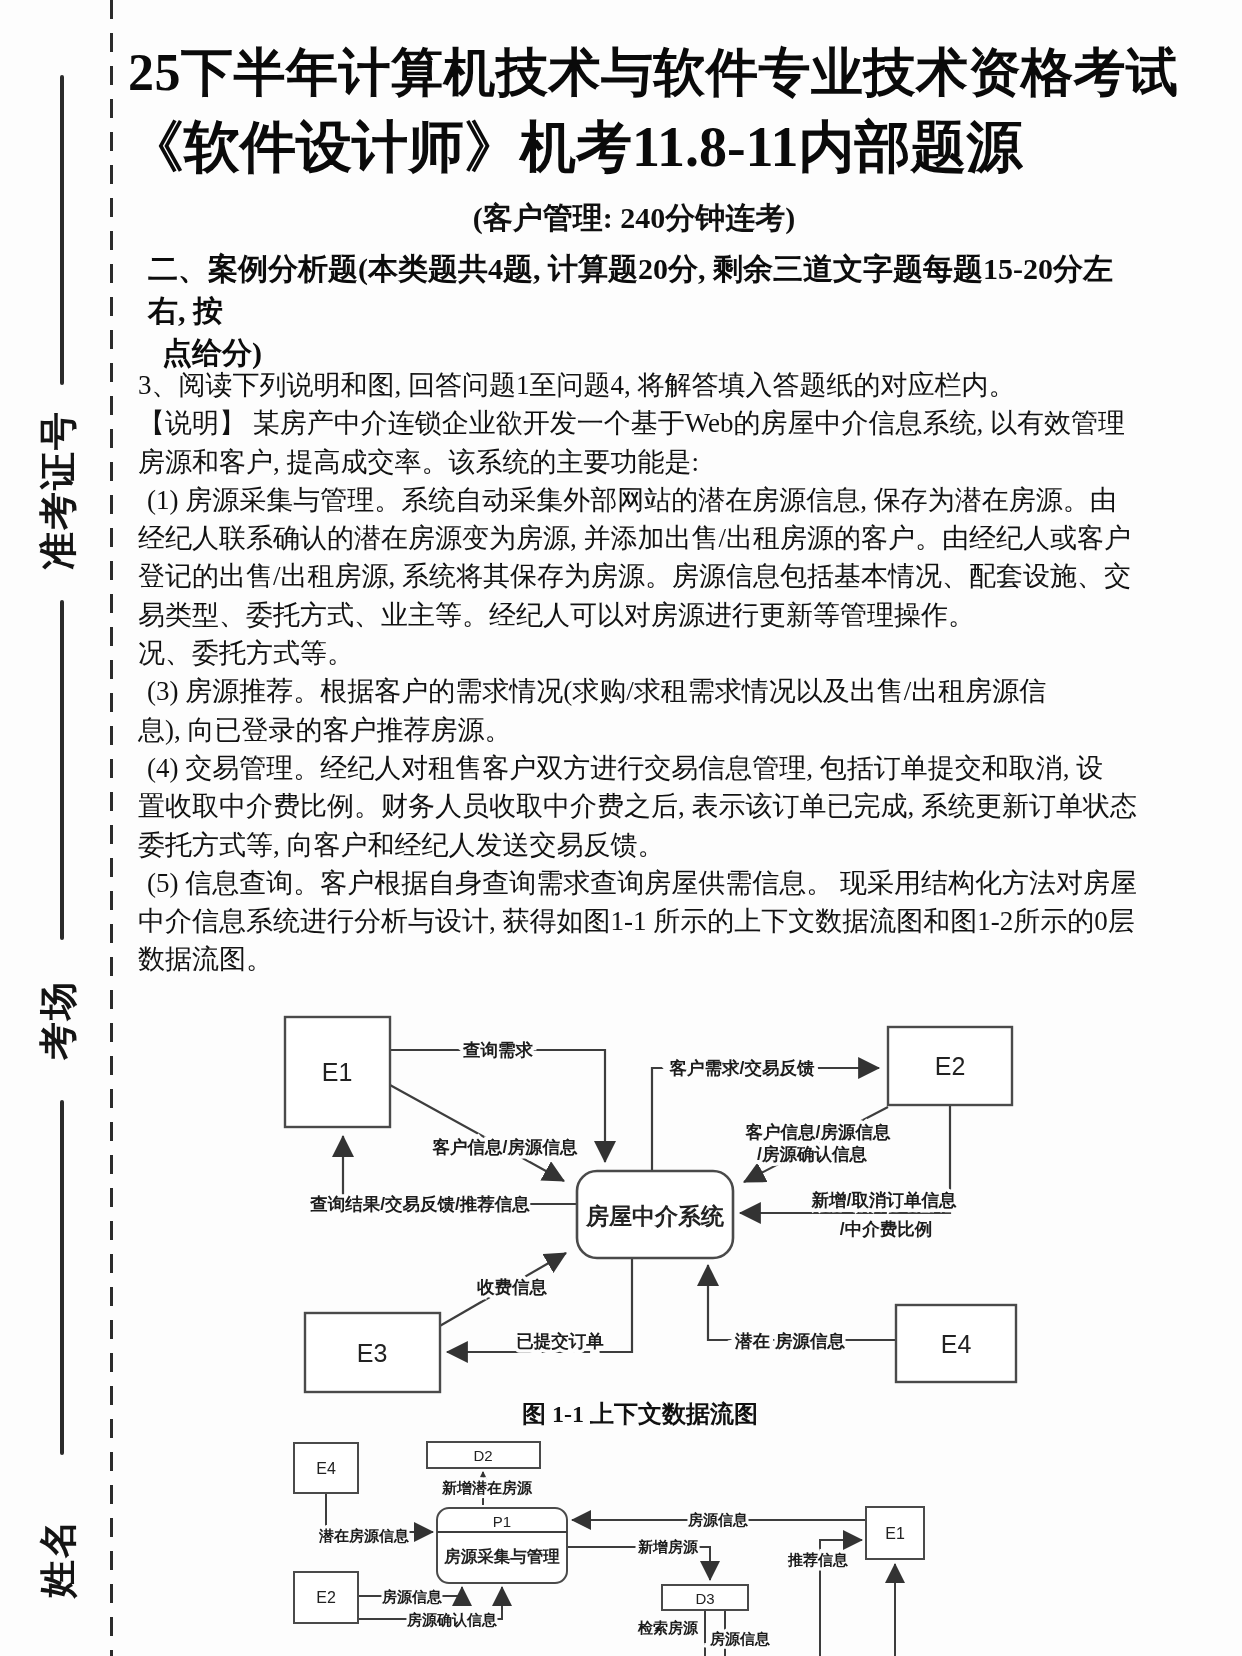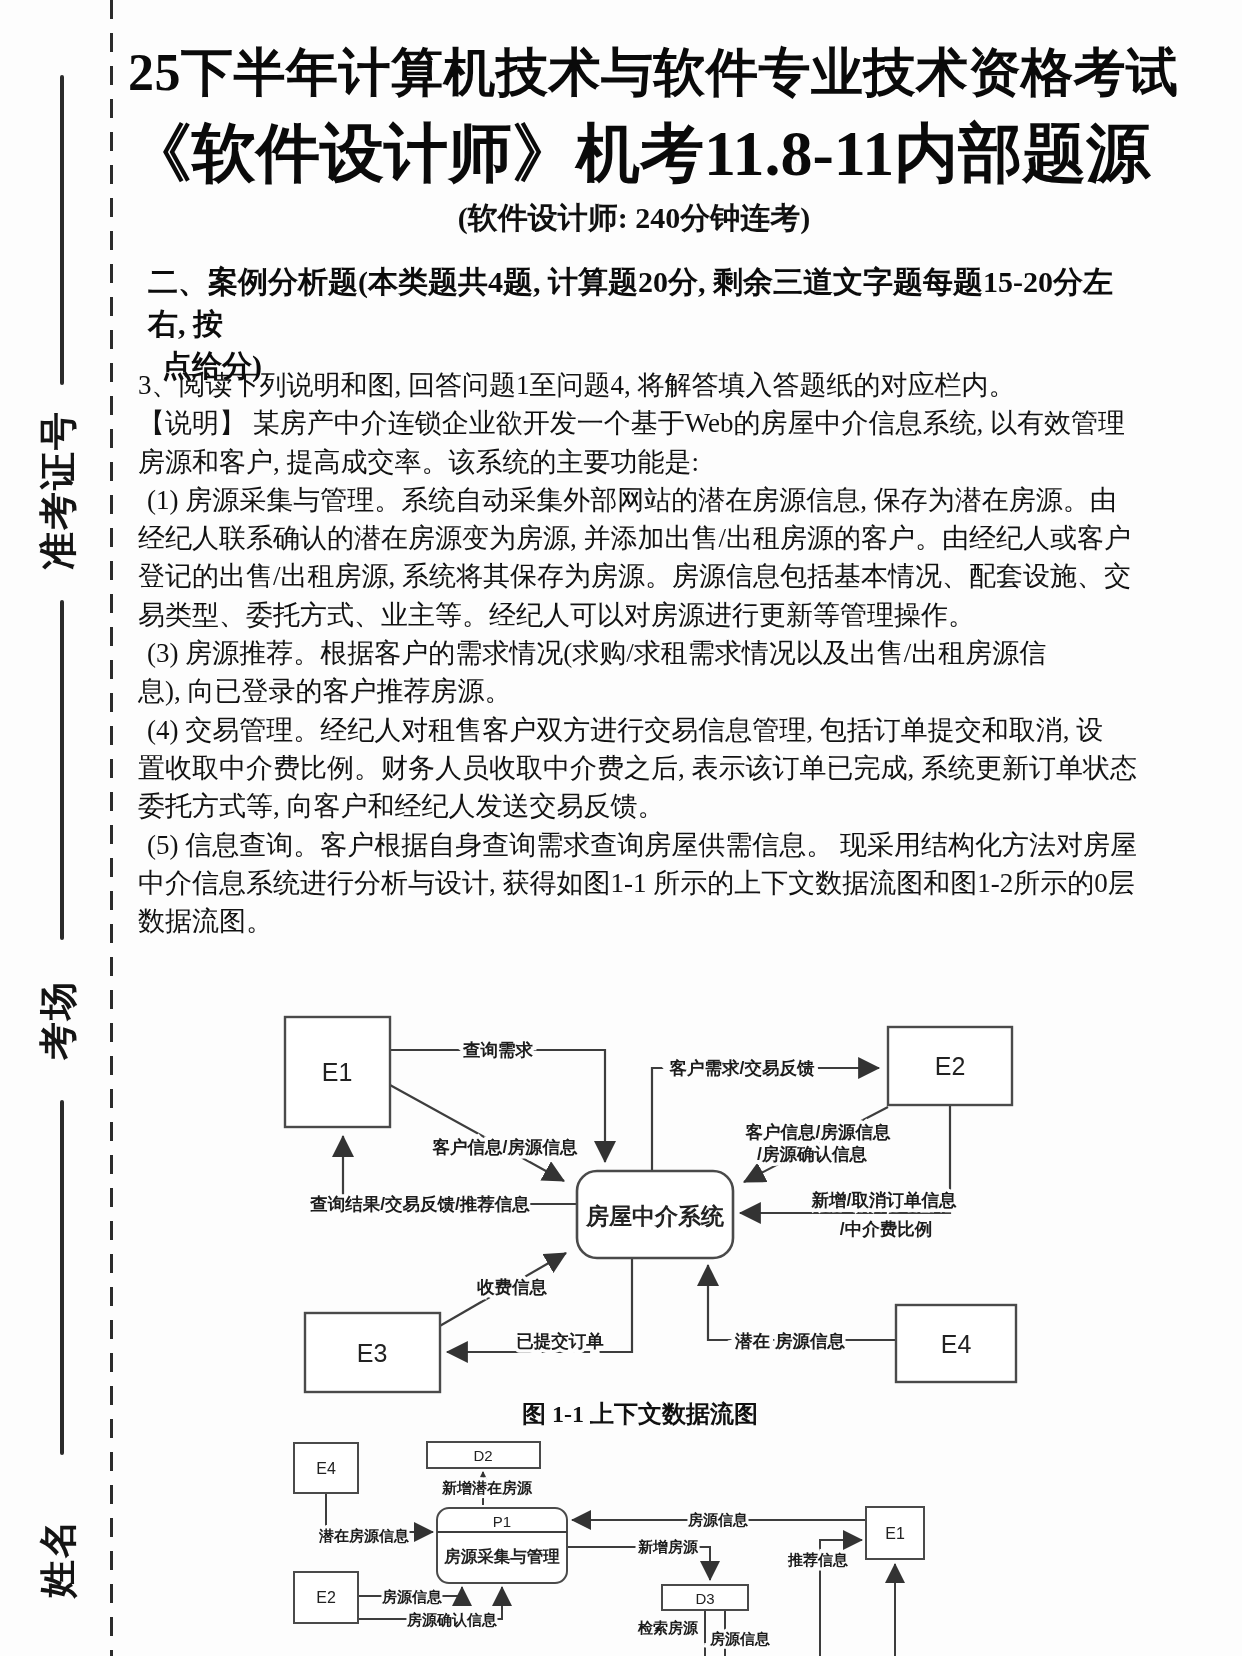--- a/index.html
+++ b/index.html
@@ -25,25 +25,25 @@
     transform:translate(-50%,-50%) rotate(-90deg);
     font-size:38px;font-weight:700;white-space:nowrap;
     font-family:"Liberation Sans",sans-serif;color:#141414;
     letter-spacing:2px;
   }
   .vl1{top:490px;} .vl2{top:1020px;} .vl3{top:1558px;}
 
   
   .title1{position:absolute;top:38px;left:128px;width:1012px;text-align:center;
     font-size:52px;font-weight:900;letter-spacing:0.5px;white-space:nowrap;color:#0a0a0a;}
-  .title2{position:absolute;top:110px;left:128px;width:1012px;text-align:right;
-    font-size:64px;font-weight:900;white-space:nowrap;color:#0a0a0a;}
+  .title2{position:absolute;top:110px;left:128px;width:1012px;text-align:left;
+    font-size:56px;font-weight:900;white-space:nowrap;color:#0a0a0a;}
   .subtitle{position:absolute;top:198px;left:128px;width:1012px;text-align:center;
     font-size:30px;font-weight:700;color:#101010;}
-  .section-header{position:absolute;top:261px;left:148px;width:1000px;
+  .section-header{position:absolute;top:248px;left:148px;width:1000px;
     font-size:30px;font-weight:800;line-height:42px;color:#0c0c0c;}
   .section-header .h2{padding-left:14px;}
 
   
   .body-text{position:absolute;top:366px;left:138px;width:1008px;
     font-size:27px;font-weight:400;line-height:38.3px;color:#121212;}
   .body-text .bl{white-space:nowrap;}
   .body-text .ind{padding-left:9px;}
 
   
@@ -74,34 +74,35 @@
   <div class="divider-dashed"></div>
   <div class="margin-line mline1"></div>
   <div class="margin-line mline2"></div>
   <div class="margin-line mline3"></div>
   <div class="vlabel vl1">准考证号</div>
   <div class="vlabel vl2">考场</div>
   <div class="vlabel vl3">姓名</div>
 
   <div class="title1">25下半年计算机技术与软件专业技术资格考试</div>
   <div class="title2">《软件设计师》机考11.8-11内部题源</div>
-  <div class="subtitle">(软件设计师: 240分钟连考)</div>
+  <div class="subtitle">(客户管理: 240分钟连考)</div>
   <div class="section-header">
     <div class="h1">二、案例分析题(本类题共4题, 计算题20分, 剩余三道文字题每题15-20分左右, 按</div>
     <div class="h2">点给分)</div>
   </div>
 
   <div class="body-text">
     <div class="bl">3、阅读下列说明和图, 回答问题1至问题4, 将解答填入答题纸的对应栏内。</div>
     <div class="bl">【说明】 某房产中介连锁企业欲开发一个基于Web的房屋中介信息系统, 以有效管理</div>
     <div class="bl">房源和客户, 提高成交率。该系统的主要功能是:</div>
     <div class="bl ind">(1) 房源采集与管理。系统自动采集外部网站的潜在房源信息, 保存为潜在房源。由</div>
     <div class="bl">经纪人联系确认的潜在房源变为房源, 并添加出售/出租房源的客户。由经纪人或客户</div>
     <div class="bl">登记的出售/出租房源, 系统将其保存为房源。房源信息包括基本情况、配套设施、交</div>
     <div class="bl">易类型、委托方式、业主等。经纪人可以对房源进行更新等管理操作。</div>
+    <div class="bl">况、委托方式等。</div>
     <div class="bl ind">(3) 房源推荐。根据客户的需求情况(求购/求租需求情况以及出售/出租房源信</div>
     <div class="bl">息), 向已登录的客户推荐房源。</div>
     <div class="bl ind">(4) 交易管理。经纪人对租售客户双方进行交易信息管理, 包括订单提交和取消, 设</div>
     <div class="bl">置收取中介费比例。财务人员收取中介费之后, 表示该订单已完成, 系统更新订单状态</div>
     <div class="bl">委托方式等, 向客户和经纪人发送交易反馈。</div>
     <div class="bl ind">(5) 信息查询。客户根据自身查询需求查询房屋供需信息。 现采用结构化方法对房屋</div>
     <div class="bl">中介信息系统进行分析与设计, 获得如图1-1 所示的上下文数据流图和图1-2所示的0层</div>
     <div class="bl">数据流图。</div>
   </div>
 

